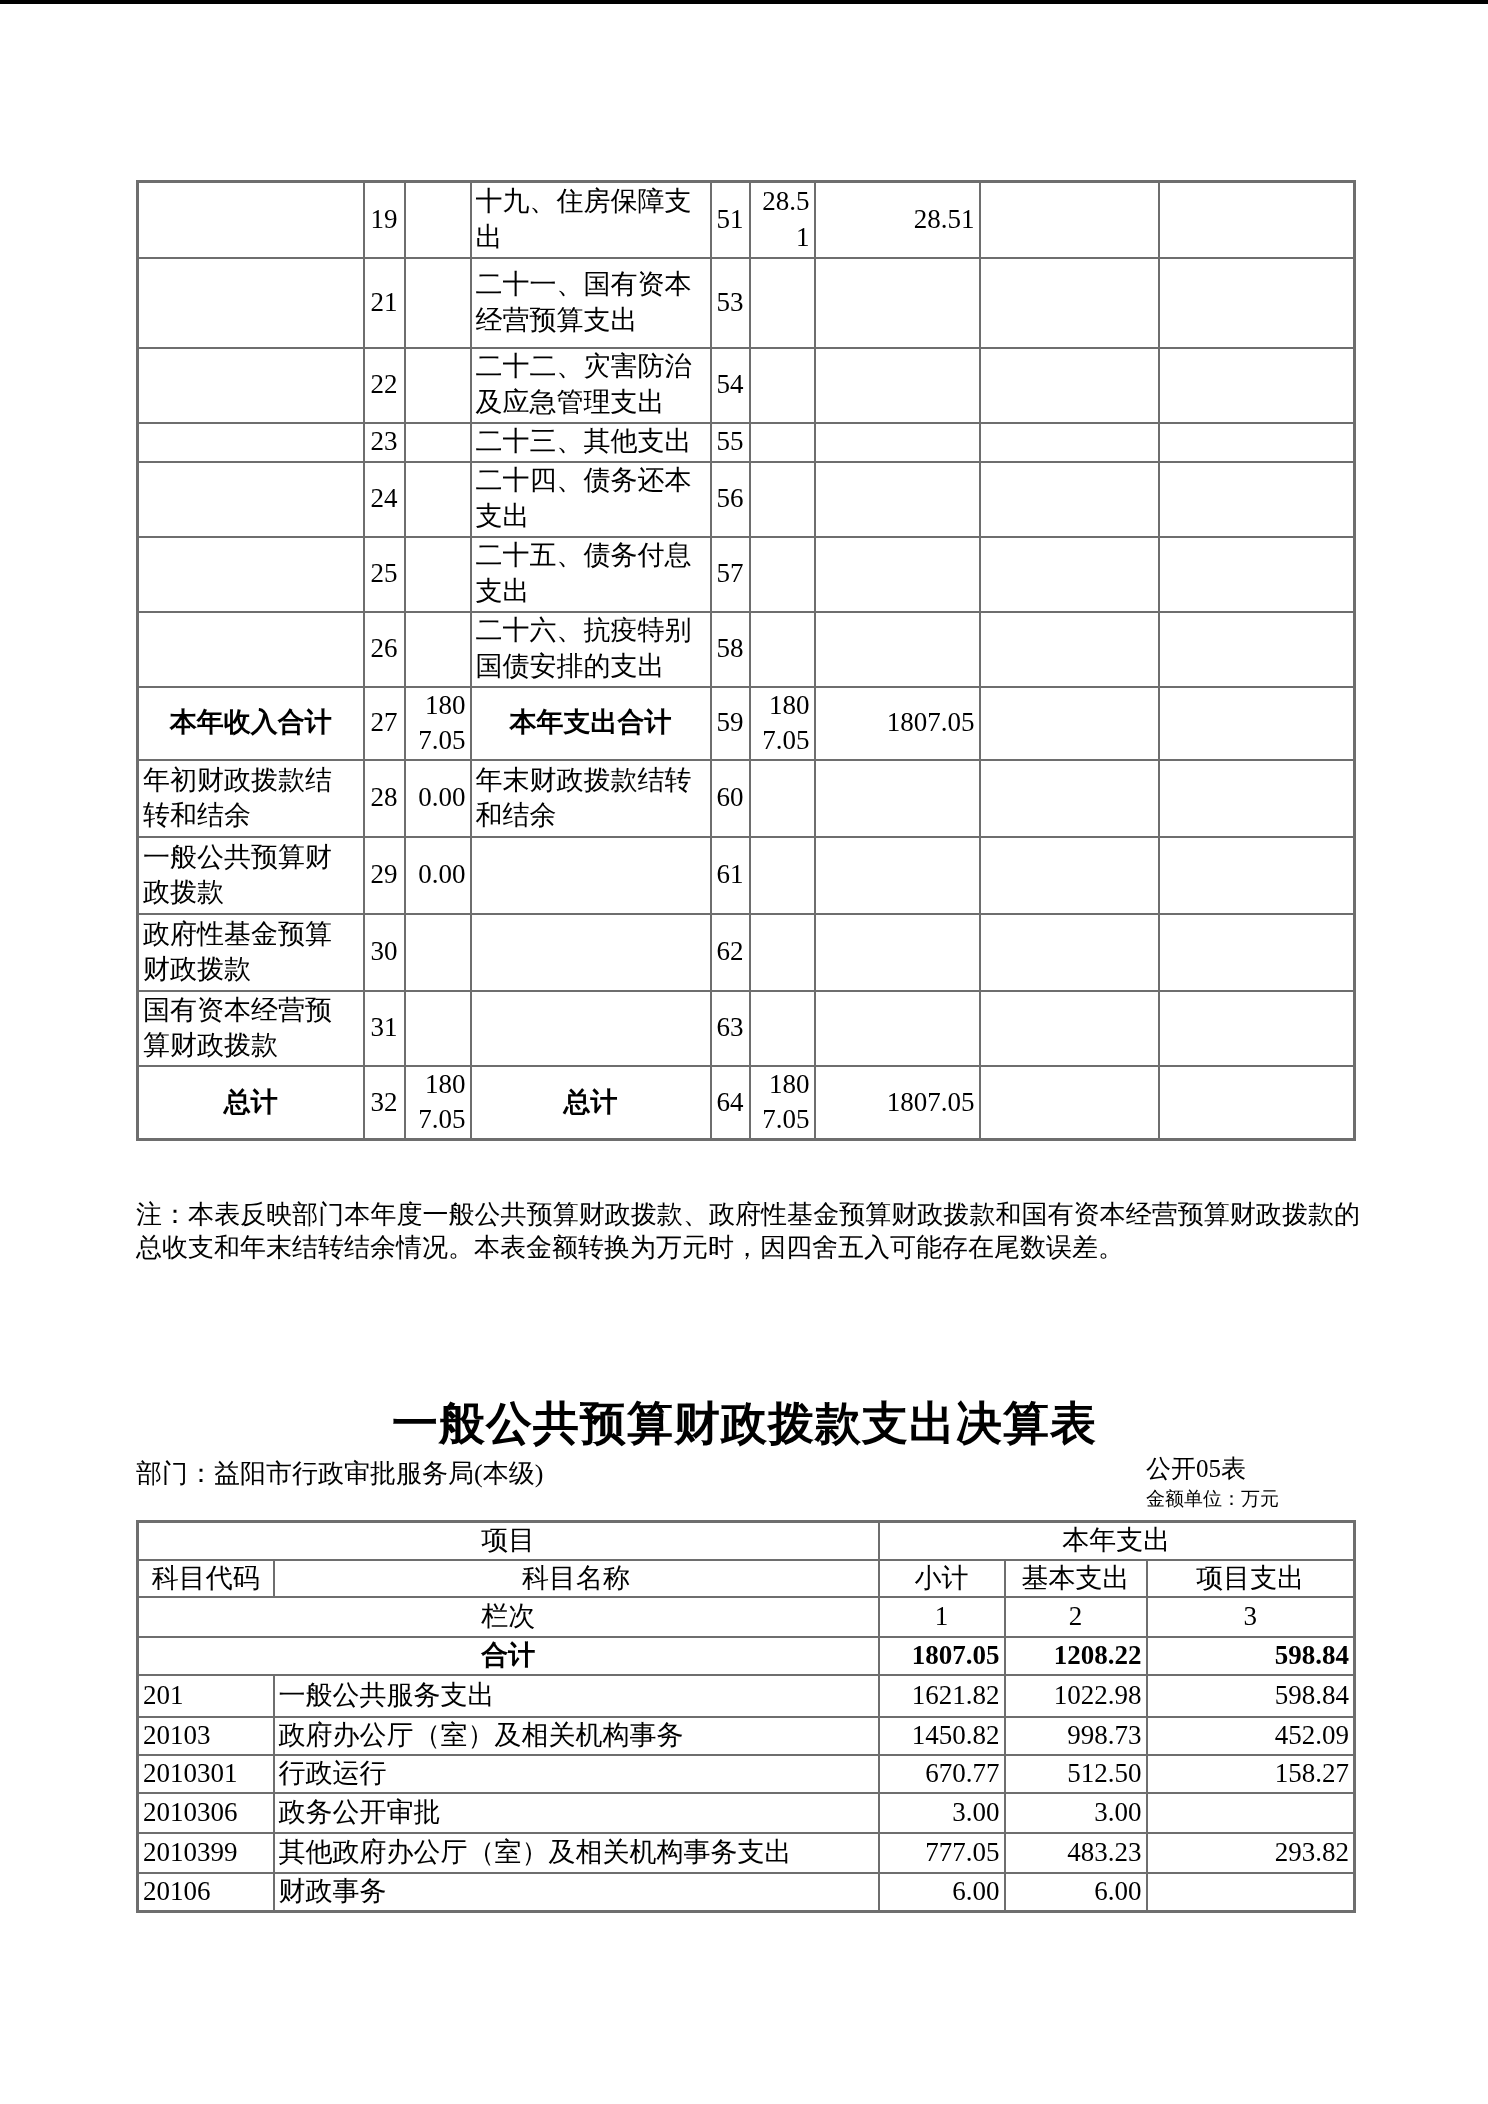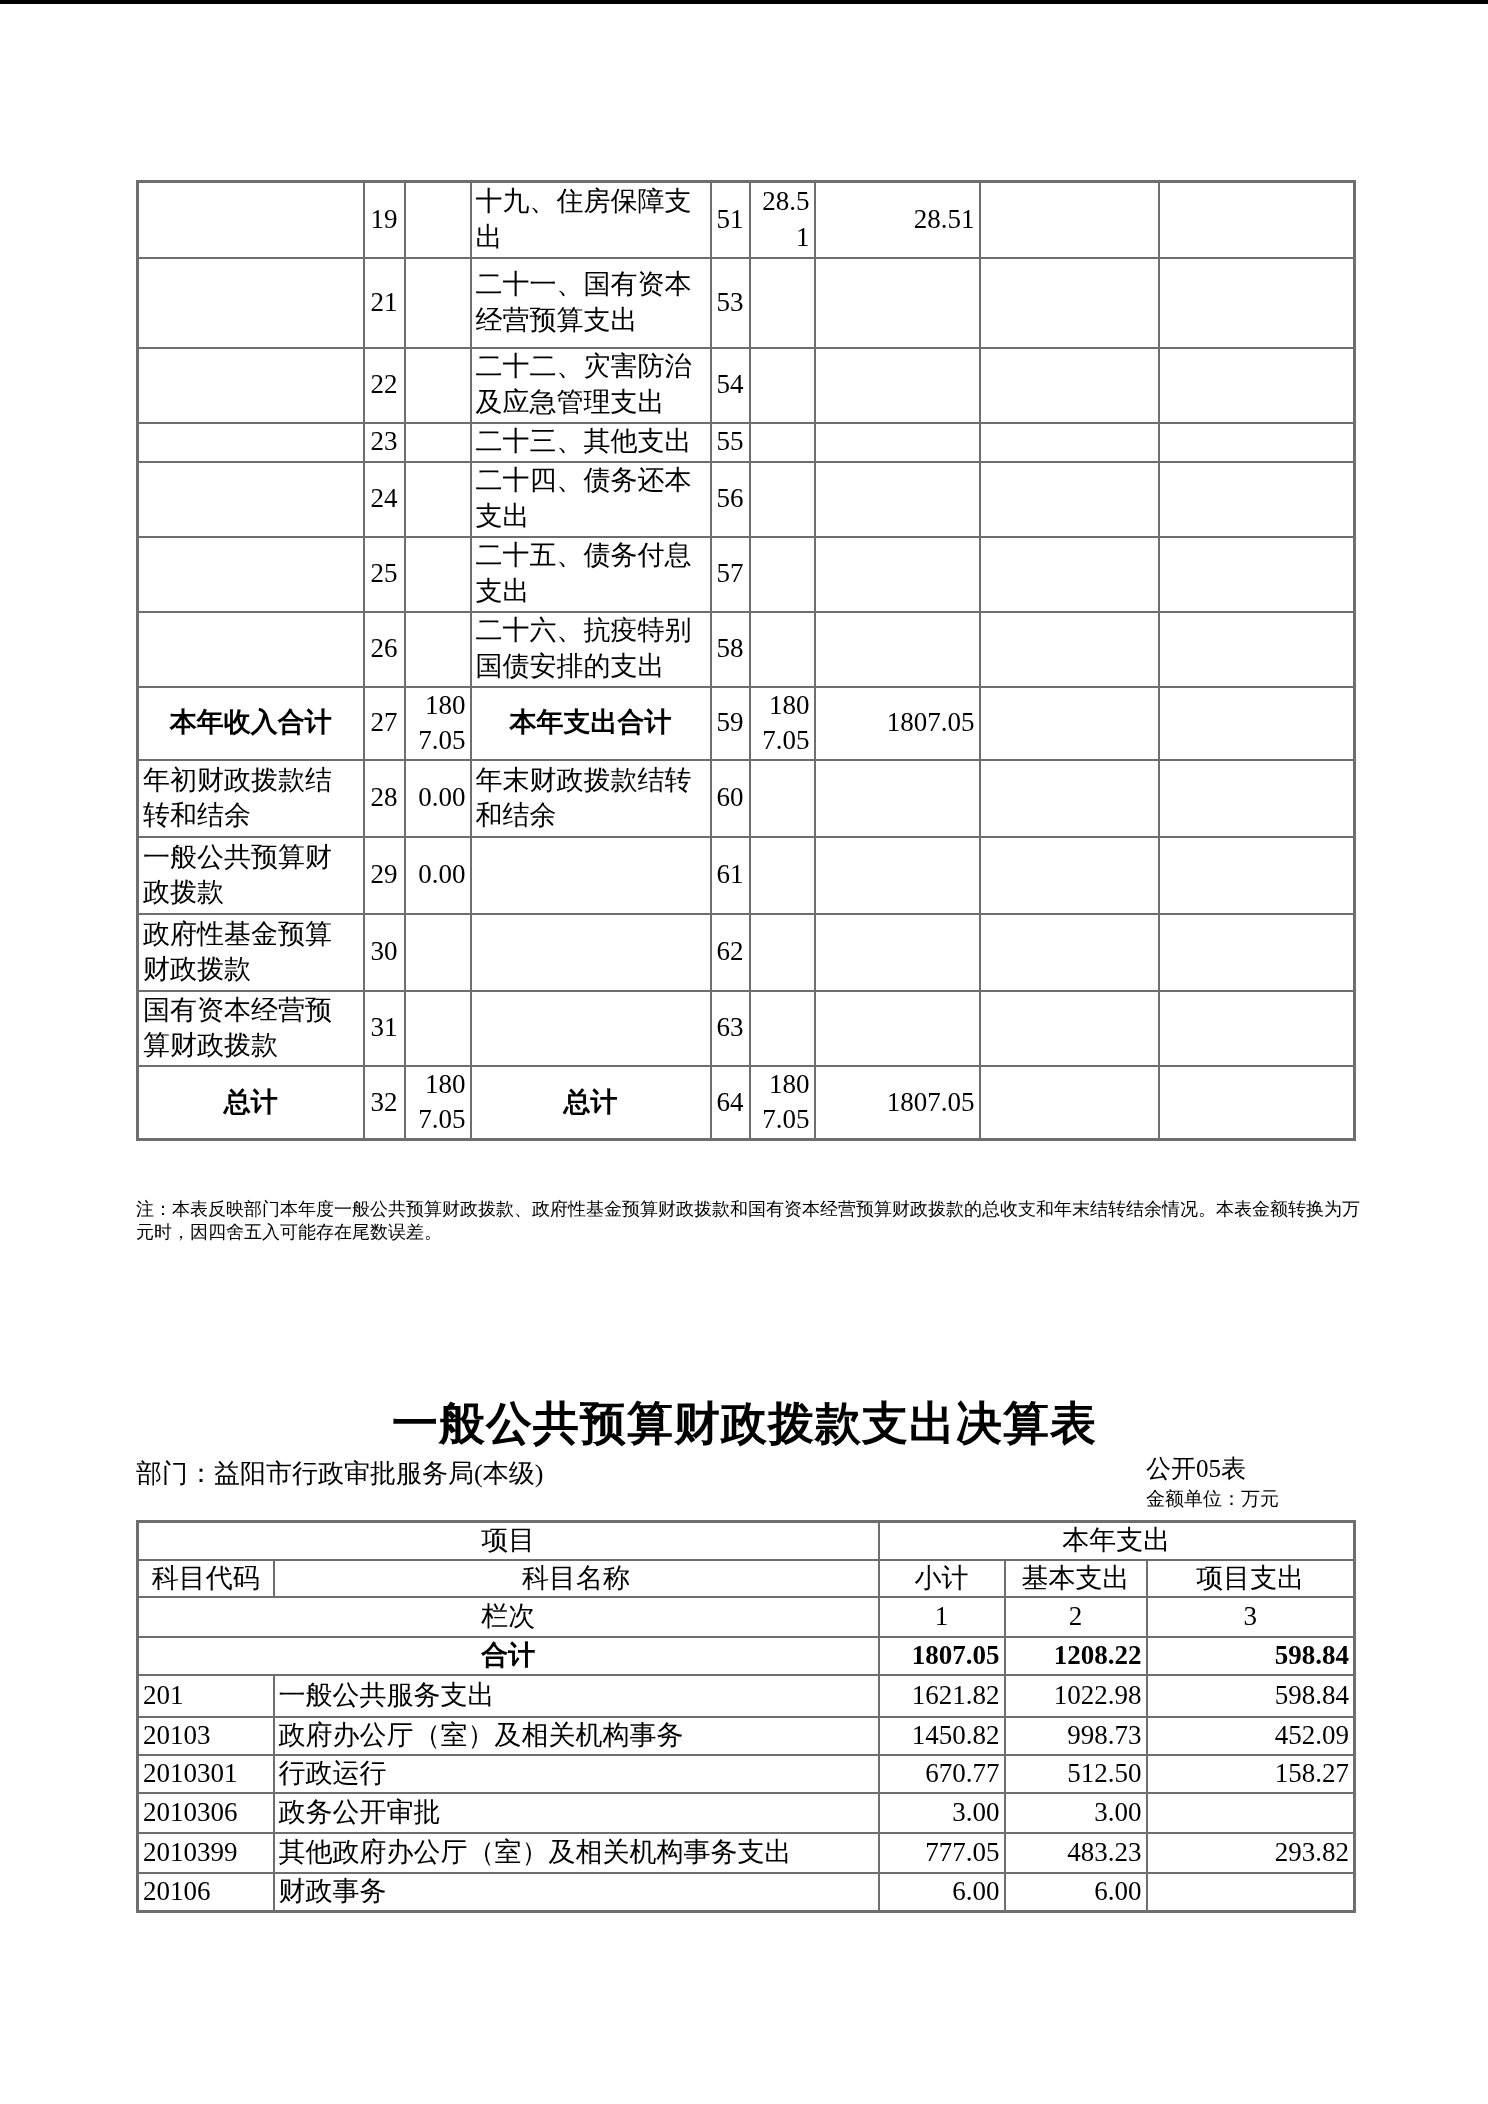--- a/index.html
+++ b/index.html
@@ -12,21 +12,21 @@
   .doc-table td{border:2px solid #6e6e6e;font-size:27px;line-height:1.32;
                 vertical-align:middle;padding:0 4px;overflow:hidden;}
   #table1{top:180px;border-radius:6px;}
   #table2{top:1520px;}
   .c{text-align:center;}
   .l{text-align:left;}
   .r{text-align:right;padding-right:6px;}
   .b{font-weight:bold;}
   .num{word-break:break-all;line-height:1.25;}
 
-  .note{position:absolute;left:136px;top:1198px;width:1224px;font-size:18px;line-height:1.28;text-align:justify;font-family:Liberation Serif, serif;}
+  .note{position:absolute;left:136px;top:1198px;width:1224px;font-size:26px;line-height:1.28;text-align:justify;font-family:Liberation Serif, serif;}
   .title{position:absolute;left:136px;top:1393px;width:1217px;text-align:center;
          font-family:"Liberation Sans","DejaVu Sans",sans-serif;font-weight:bold;font-size:46px;letter-spacing:1px;}
   .pub-label{position:absolute;left:1146px;top:1452px;font-size:25px;}
   .dept-line{position:absolute;left:136px;top:1456px;font-size:26px;}
   .unit-label{position:absolute;left:1146px;top:1486px;font-size:19px;}
 </style>
 </head>
 <body>
 
 <div class="page">

